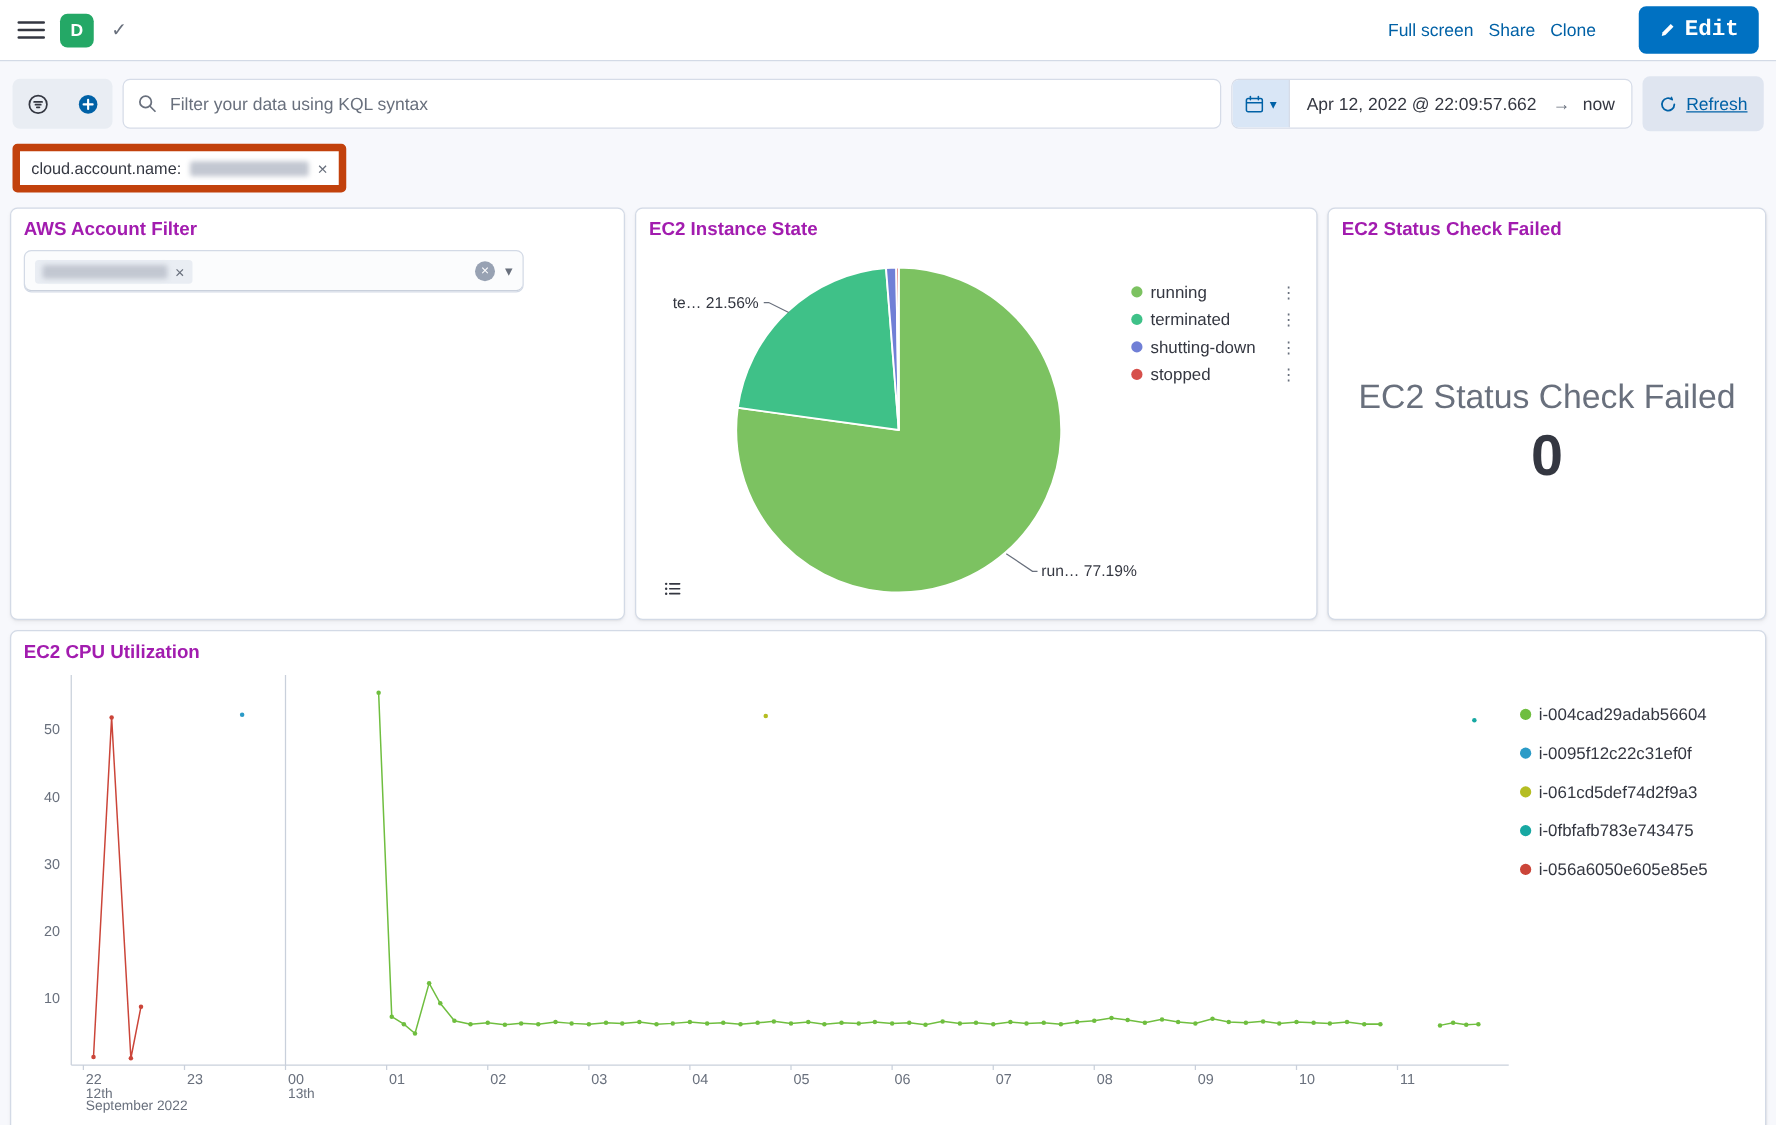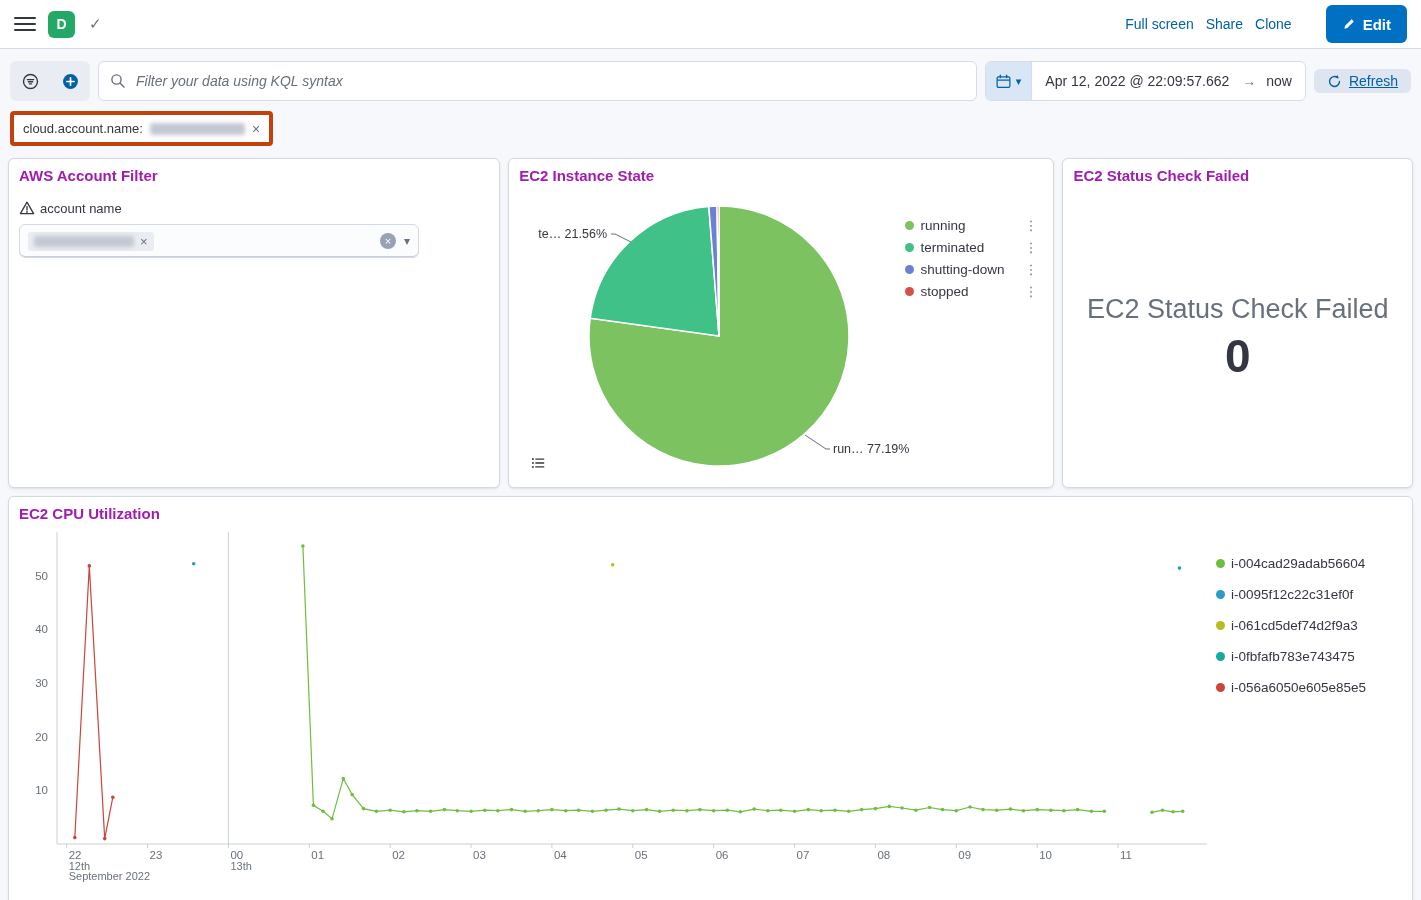--- a/index.html
+++ b/index.html
@@ -21,42 +21,42 @@
   .crumb{font-size:13px;padding:5px 14px 5px 12px;cursor:pointer;white-space:nowrap;}
   .crumb.first{background:#cfe2f5;color:#005ba4;
     clip-path:polygon(0 0,calc(100% - 9px) 0,100% 50%,calc(100% - 9px) 100%,0 100%);
     border-radius:4px 0 0 4px;}
   .crumb.current{background:#d3dae6;color:#343741;margin-left:-4px;padding-left:18px;
     clip-path:polygon(0 0,100% 0,100% 100%,0 100%,9px 50%);border-radius:0 4px 4px 0;}
   .saved-check{color:#69707d;font-size:15px;margin-left:2px;}
   .topbar .spacer{flex:1;}
   .top-link{color:#0061a6;font-size:14px;font-weight:500;text-decoration:none;cursor:pointer;white-space:nowrap;}
   .edit-btn{margin-left:22px;height:38px;padding:0 16px;background:#0071c2;color:#fff;border:none;border-radius:6px;
-    font-size:15px;font-weight:600;display:flex;align-items:center;gap:7px;cursor:pointer;font-family:Liberation Sans, sans-serif;}
+    font-size:18px;font-weight:600;display:flex;align-items:center;gap:7px;cursor:pointer;font-family:Liberation Mono, monospace;}
   
   .querybar{display:flex;align-items:center;gap:8px;padding:12px 10px 0 10px;}
   .btn-pair{display:flex;background:#e9edf3;border-radius:6px;height:40px;overflow:hidden;}
   .icon-btn{width:40px;height:40px;border:none;background:transparent;display:flex;align-items:center;justify-content:center;cursor:pointer;}
   .search-box{flex:1;display:flex;align-items:center;gap:8px;height:40px;background:#fff;
     border:1px solid #d6dce8;border-radius:6px;padding:0 11px;}
-  .search-box input{flex:1;border:none;outline:none;font-size:14px;color:#343741;background:transparent;font-family:inherit;font-style:italic;}
+  .search-box input{flex:1;border:none;outline:none;font-size:14px;color:#343741;background:transparent;font-family:inherit;}
   .search-box input::placeholder{color:#69707d;}
   .datepicker{display:flex;align-items:center;height:40px;background:#fff;border:1px solid #d6dce8;border-radius:6px;overflow:hidden;}
   .cal-btn{display:flex;align-items:center;gap:5px;height:100%;padding:0 10px;background:#d9e6f6;
     border:none;border-right:1px solid #d6dce8;cursor:pointer;color:#0061a6;}
   .chev{font-size:11px;color:#0061a6;}
   .date-text{padding:0 13px;font-size:14px;color:#343741;cursor:pointer;white-space:nowrap;}
   .date-arrow{color:#69707d;font-size:14px;}
   .date-end{padding:0 13px 0 10px;font-size:14px;cursor:pointer;}
-  .refresh-btn{height:24px;padding:0 13px;border:none;border-radius:6px;background:#dfe5f0;
+  .refresh-btn{height:44px;padding:0 13px;border:none;border-radius:6px;background:#dfe5f0;
     color:#0061a6;font-size:14px;font-weight:500;display:flex;align-items:center;gap:7px;cursor:pointer;font-family:inherit;}
   .refresh-btn .lbl{text-decoration:underline;}
   
   .filterrow{padding:10px 10px 4px 10px;display:flex;}
-  .filter-pill{display:inline-flex;align-items:center;gap:7px;background:#fff;border:4px solid #c2410c;
+  .filter-pill{display:inline-flex;align-items:center;gap:7px;background:#fff;border:6px solid #c2410c;
     border-radius:4px;padding:6px 9px;font-size:13px;cursor:pointer;}
   .redacted{display:inline-block;width:95px;height:12px;background:#c2c7d1;border-radius:2px;filter:blur(2px);}
   .pill-x{color:#69707d;font-size:14px;line-height:1;cursor:pointer;}
   
   .main{padding:8px 8px 0 8px;display:flex;flex-direction:column;gap:8px;}
   .row1{display:flex;gap:8px;height:330px;}
   .panel{position:relative;background:#fff;border:1px solid #d3dae6;border-radius:6px;padding:8px 10px;
     box-shadow:0 .8px 1.5px rgba(0,0,0,.06),0 2px 4px rgba(0,0,0,.04);}
   .panel-title{font-size:15px;font-weight:700;color:#a21caf;margin:0 0 4px 0;}
   .p-account{flex:495 0 0;}
@@ -175,28 +175,20 @@
     <span class="redacted"></span>
     <span class="pill-x">×</span>
   </div>
 </div>
 
 <main class="main">
   <div class="row1">
 
     <section class="panel p-account">
       <h3 class="panel-title">AWS Account Filter</h3>
-      <div class="ctl-label">
-        <svg width="16" height="16" viewBox="0 0 16 16">
-          <path d="M8 2.2 L14.6 13.6 H1.4 Z" fill="none" stroke="#343741" stroke-width="1.3" stroke-linejoin="round"></path>
-          <line x1="8" y1="6.6" x2="8" y2="10" stroke="#343741" stroke-width="1.3" stroke-linecap="round"></line>
-          <circle cx="8" cy="11.9" r=".9" fill="#343741"></circle>
-        </svg>
-        <span>account name</span>
-      </div>
       <div class="combobox">
         <span class="token">
           <span class="redacted"></span>
           <span class="token-x">×</span>
         </span>
         <span class="combo-right">
           <span class="clear-circle">×</span>
           <span class="combo-chev">▾</span>
         </span>
       </div>

